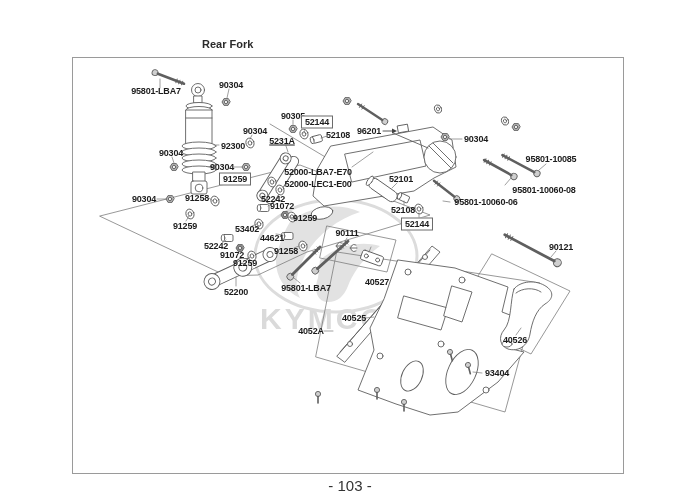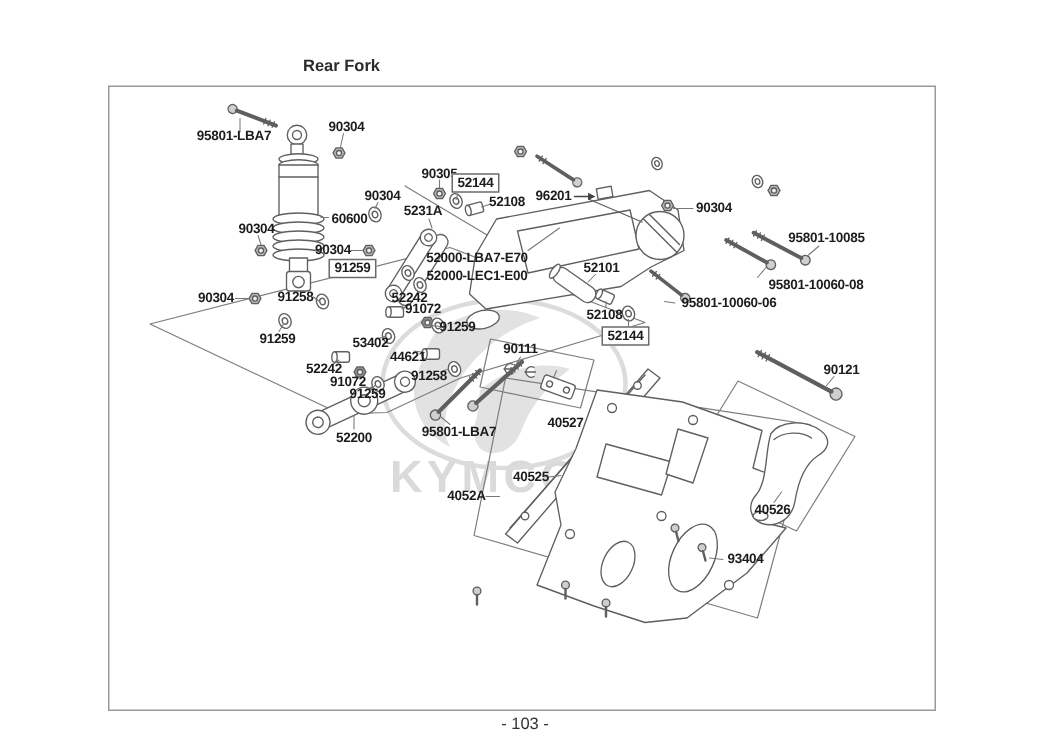--- a/index.html
+++ b/index.html
@@ -6,21 +6,21 @@
   .stage{position:relative;width:700px;height:495px;background:#ffffff;overflow:hidden;
          font-family:"Liberation Sans", sans-serif;}
   .page-frame{position:absolute;left:72px;top:57px;width:552px;height:417px;
               border:1px solid #9a9a9a;box-sizing:border-box;}
   .hdr-code{position:absolute;left:72px;top:29px;width:81px;height:29px;
             border:1px solid #8a8a8a;box-sizing:border-box;display:flex;
             align-items:center;justify-content:center;font-size:11px;font-weight:bold;color:#2b2b2b;}
   .hdr-title{position:absolute;left:178px;top:29px;height:29px;display:flex;align-items:center;
              font-size:11px;font-weight:bold;color:#2b2b2b;margin-left:24px;}
   .page-num{position:absolute;left:0;top:477px;width:700px;text-align:center;
-            font-size:11px;color:#333;}
+            font-size:15px;color:#333;}
   .wm-text{position:absolute;left:260px;top:302px;font-size:30px;font-weight:bold;
            color:#dadada;letter-spacing:3px;}
   svg.art{position:absolute;left:0;top:0;}
   #diagram-labels{position:absolute;left:0;top:0;width:700px;height:351px;pointer-events:none;}
   .part-label{position:absolute;transform:translate(-50%,-50%);white-space:nowrap;
               font-size:9px;font-weight:bold;color:#1c1c1c;letter-spacing:-0.2px;line-height:1;}
   .part-label.boxed{border:1px solid #6a6a6a;background:#fff;padding:1px 3px;}
 </style>
 </head>
 <body>
@@ -353,31 +353,31 @@
 
     <g stroke="#444">
       <line x1="383" y1="131" x2="393" y2="131"></line>
       <polygon points="397,131 392,128.5 392,133.5" fill="#444" stroke="none"></polygon>
     </g>
   </svg>
 
   <div id="diagram-labels">
       <span class="part-label" style="left: 156px; top: 91px;">95801-LBA7</span>
       <span class="part-label" style="left: 231px; top: 85px;">90304</span>
-      <span class="part-label" style="left: 233px; top: 146px;">60600</span>
+      <span class="part-label" style="left: 233px; top: 146px;">92300</span>
       <span class="part-label" style="left: 255px; top: 131px;">90304</span>
       <span class="part-label" style="left: 171px; top: 153px;">90304</span>
       <span class="part-label" style="left: 222px; top: 167px;">90304</span>
       <span class="part-label boxed" style="left: 235px; top: 179px;">91259</span>
       <span class="part-label" style="left: 144px; top: 199px;">90304</span>
       <span class="part-label" style="left: 197px; top: 198px;">91258</span>
       <span class="part-label" style="left: 185px; top: 226px;">91259</span>
       <span class="part-label" style="left: 293px; top: 116px;">90305</span>
       <span class="part-label boxed" style="left: 317px; top: 122px;">52144</span>
-      <span class="part-label" style="left: 282px; top: 141px;">5231A</span>
+      <span class="part-label" style="left: 282px; top: 141px; text-decoration: underline;">5231A</span>
       <span class="part-label" style="left: 338px; top: 135px;">52108</span>
       <span class="part-label" style="left: 369px; top: 131px;">96201</span>
       <span class="part-label" style="left: 476px; top: 139px;">90304</span>
       <span class="part-label" style="left: 551px; top: 159px;">95801-10085</span>
       <span class="part-label" style="left: 504px; top: 190px; margin-left: 40px;">95801-10060-08</span>
       <span class="part-label" style="left: 486px; top: 202px;">95801-10060-06</span>
       <span class="part-label" style="left: 318px; top: 172px;">52000-LBA7-E70</span>
       <span class="part-label" style="left: 318px; top: 184px;">52000-LEC1-E00</span>
       <span class="part-label" style="left: 401px; top: 179px;">52101</span>
       <span class="part-label" style="left: 403px; top: 210px;">52108</span>

